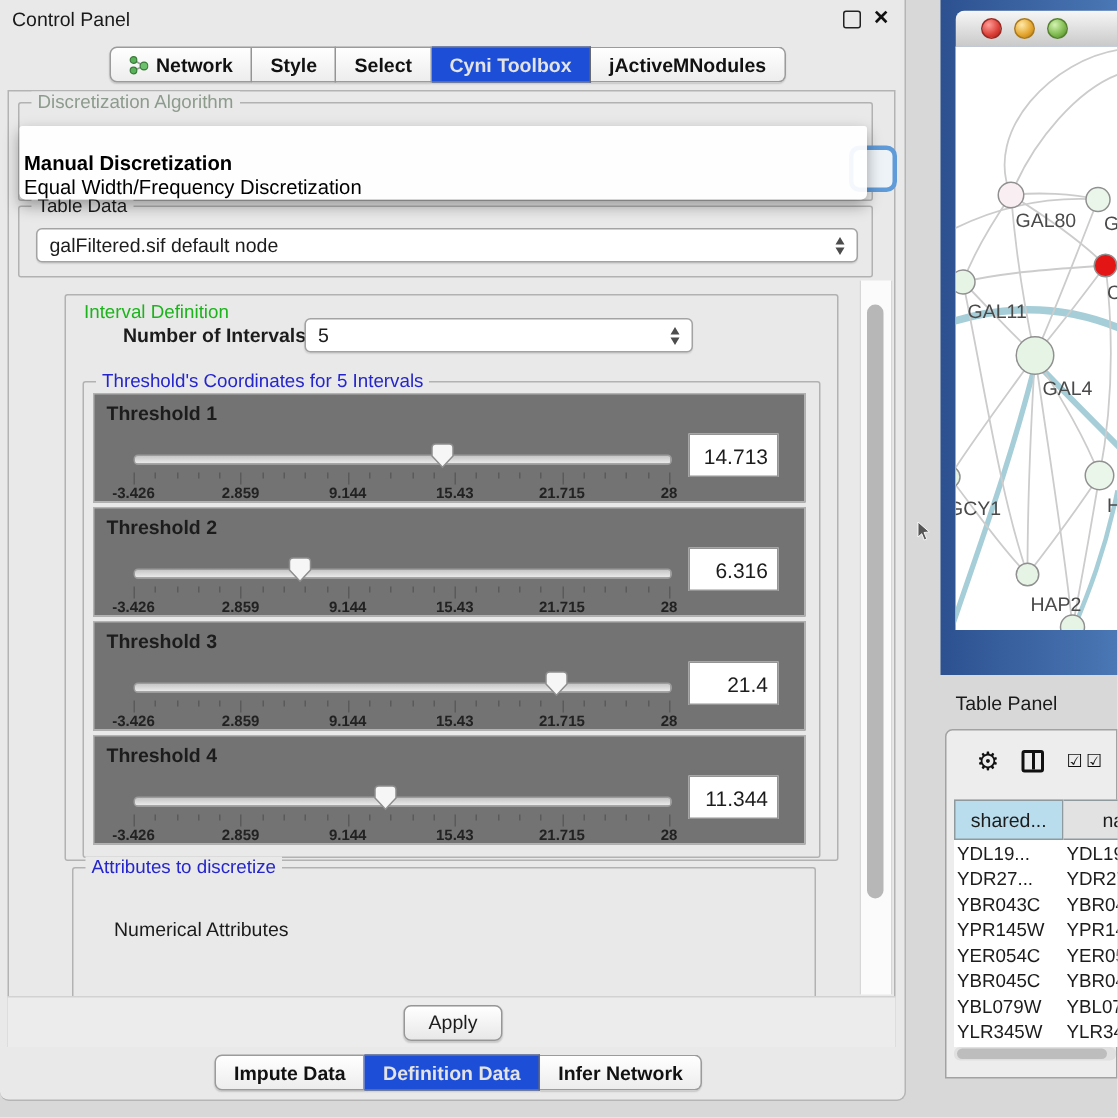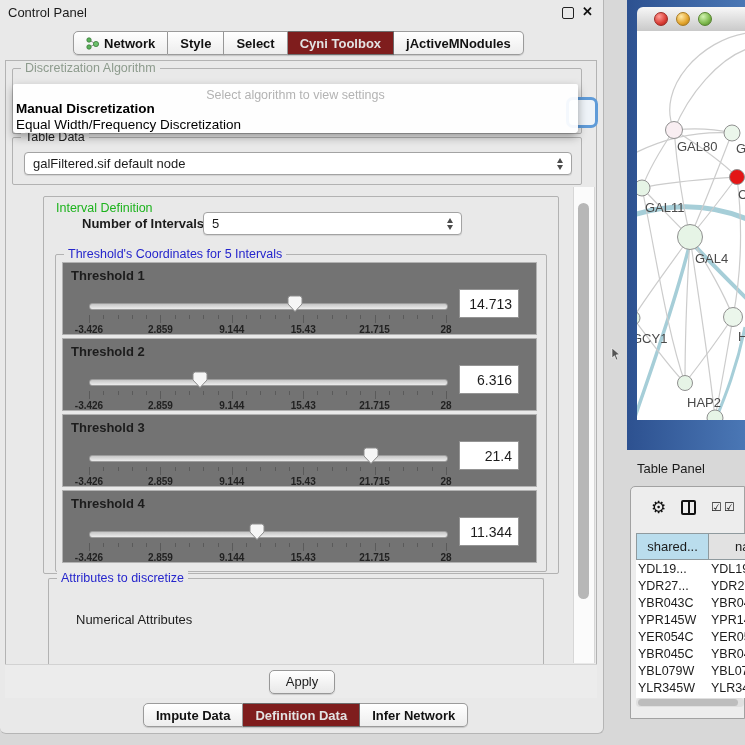--- a/index.html
+++ b/index.html
@@ -15,21 +15,21 @@
   .float-btn{position:absolute;left:562px;top:7px;width:10px;height:10px;border:1.6px solid #222;border-radius:2px;}
   .close-btn{position:absolute;left:582px;top:4px;font-size:13px;font-weight:bold;color:#111;}
 
   
   .seg{position:absolute;display:flex;}
   .seg-item{font-size:13px;font-weight:bold;padding:4px 12px 3px;background:linear-gradient(#ffffff,#ededed);
             border:1px solid #9b9b9b;border-left:none;display:flex;align-items:center;gap:5px;color:#111;
             box-shadow:0 1px 1px rgba(0,0,0,0.15);}
   .seg-item:first-child{border-left:1px solid #9b9b9b;border-radius:5px 0 0 5px;}
   .seg-item:last-child{border-radius:0 5px 5px 0;}
-  .seg-item.sel{background:#7f1d1d;color:#e3e3e3;border-color:#6d6d6d;}
+  .seg-item.sel{background:#1d4ed8;color:#e3e3e3;border-color:#6d6d6d;}
 
   
   .main-panel{position:absolute;left:5px;top:60px;width:592px;height:638px;background:#e9e9e9;
               border:1px solid #b3b3b3;box-sizing:border-box;}
   .groupbox{position:absolute;border:1px solid #b2b2b2;border-radius:2px;}
   .group-title{position:absolute;top:-8px;left:8px;background:#e9e9e9;padding:0 4px;font-size:12.5px;white-space:nowrap;}
   .t-green{color:#1db31d;margin-top:12px;}
   .t-blue{color:#2525cc;}
   .t-ghost{color:#8d9b8d;}
 
@@ -376,21 +376,20 @@
         </div>
         <div class="seg-item sel">
           <span>Definition Data</span>
         </div>
         <div class="seg-item">
           <span>Infer Network</span>
         </div>
       </div>
 
     <div class="algo-popup">
-      <div class="algo-hint">Select algorithm to view settings</div>
       <div class="algo-opt1">Manual Discretization</div>
       <div class="algo-opt2">Equal Width/Frequency Discretization</div>
     </div>
   </div>
 
   <div class="net-window">
     <div class="net-titlebar">
       <span class="light red"></span>
       <span class="light yellow"></span>
       <span class="light green"></span>

